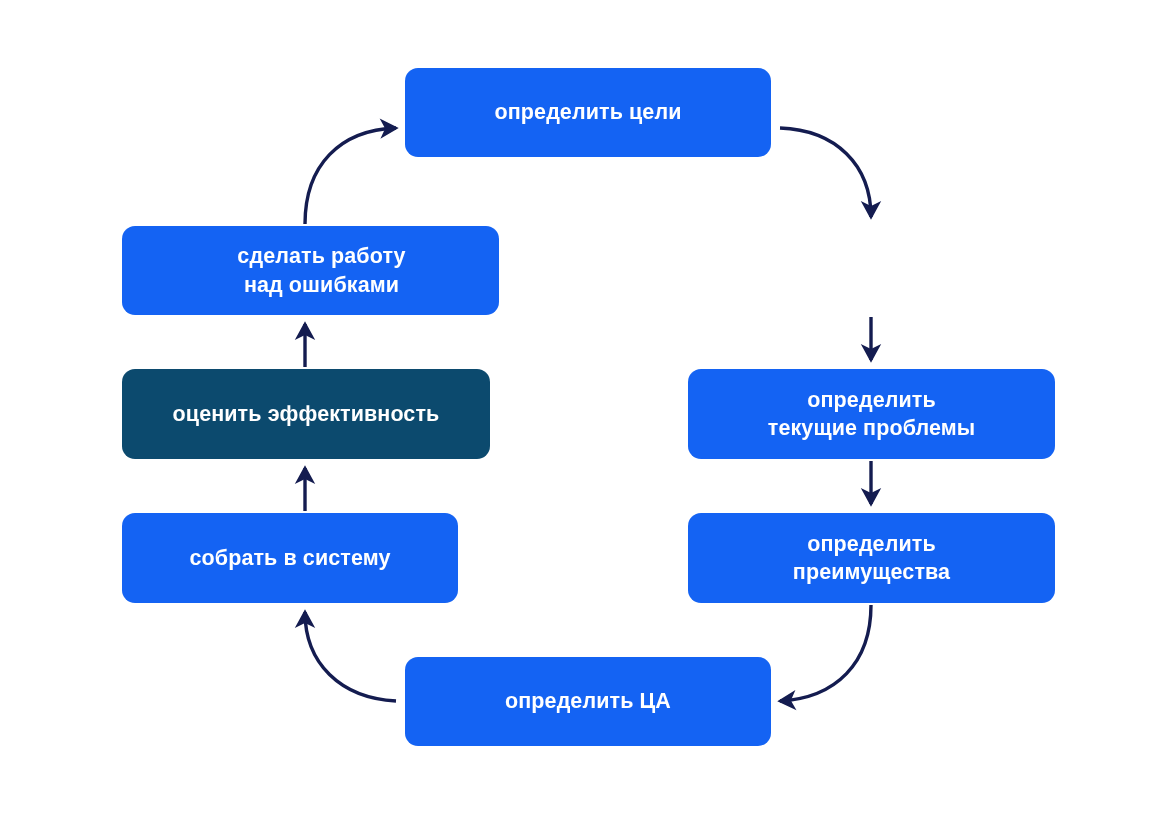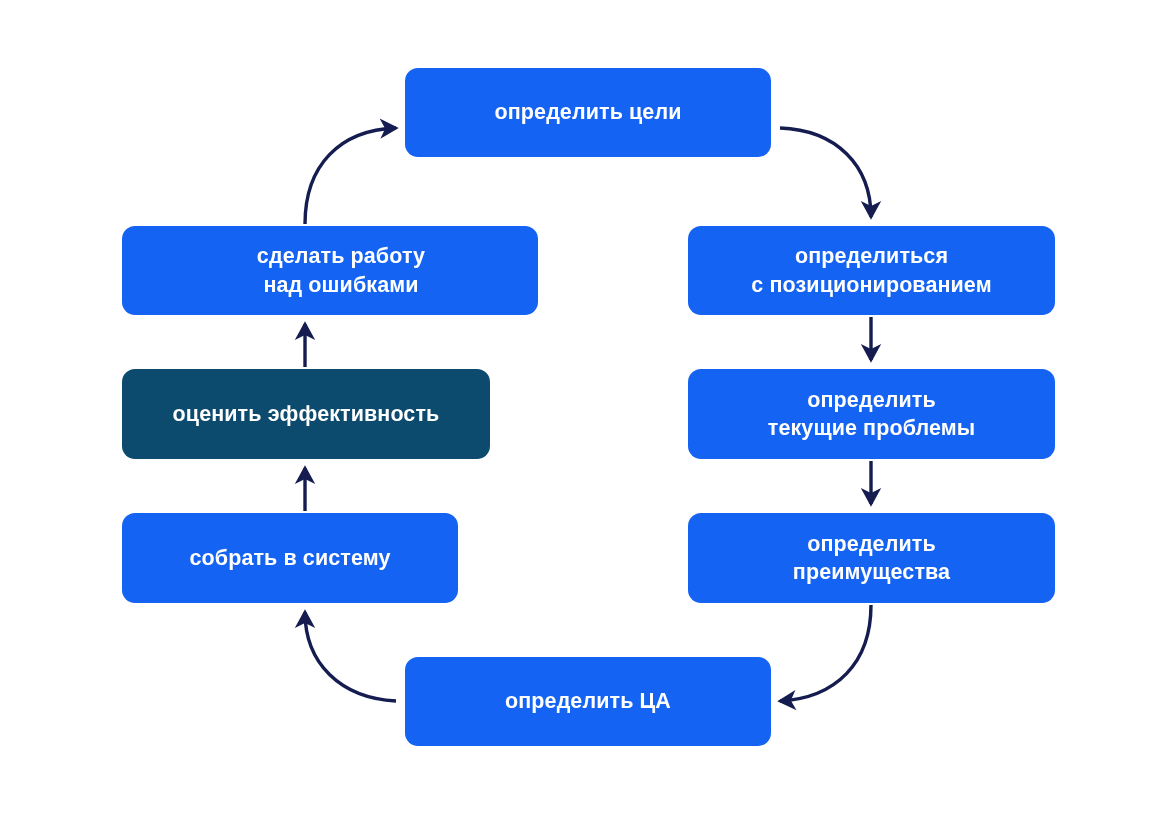--- a/index.html
+++ b/index.html
@@ -63,24 +63,20 @@
       <path d="M 396,701 C 340,698 305,663 305,612"></path>
       <path d="M 305,511 L 305,468"></path>
       <path d="M 305,367 L 305,324"></path>
     </g>
   </svg>
 
   <div class="node" style="left: 405px; top: 68px; width: 366px; height: 89px; background: rgb(20, 99, 243); color: rgb(255, 255, 255);">
     <span>определить цели</span>
   </div>
 
-  <div class="node" style="left: 688px; top: 226px; width: 367px; height: 89px; background: rgb(20, 99, 243); color: rgb(255, 255, 255);">
-    <span>определиться
-с позиционированием</span>
-  </div>
 
   <div class="node" style="left: 688px; top: 369px; width: 367px; height: 90px; background: rgb(20, 99, 243); color: rgb(255, 255, 255);">
     <span>определить
 текущие проблемы</span>
   </div>
 
   <div class="node" style="left: 688px; top: 513px; width: 367px; height: 90px; background: rgb(20, 99, 243); color: rgb(255, 255, 255);">
     <span>определить
 преимущества</span>
   </div>
@@ -90,18 +86,18 @@
   </div>
 
   <div class="node" style="left: 122px; top: 513px; width: 336px; height: 90px; background: rgb(20, 99, 243); color: rgb(255, 255, 255);">
     <span>собрать в систему</span>
   </div>
 
   <div class="node" style="left: 122px; top: 369px; width: 368px; height: 90px; background: #0c4a6e; color: rgb(255, 255, 255);">
     <span>оценить эффективность</span>
   </div>
 
-  <div class="node" style="left: 122px; top: 226px; width: 416px; height: 89px; background: rgb(20, 99, 243); color: rgb(255, 255, 255); padding-left: 32px;">
+  <div class="node" style="left: 122px; top: 226px; width: 377px; height: 89px; background: rgb(20, 99, 243); color: rgb(255, 255, 255); padding-left: 32px;">
     <span>сделать работу
 над ошибками</span>
   </div>
 
 </div>
 
 </body></html>

